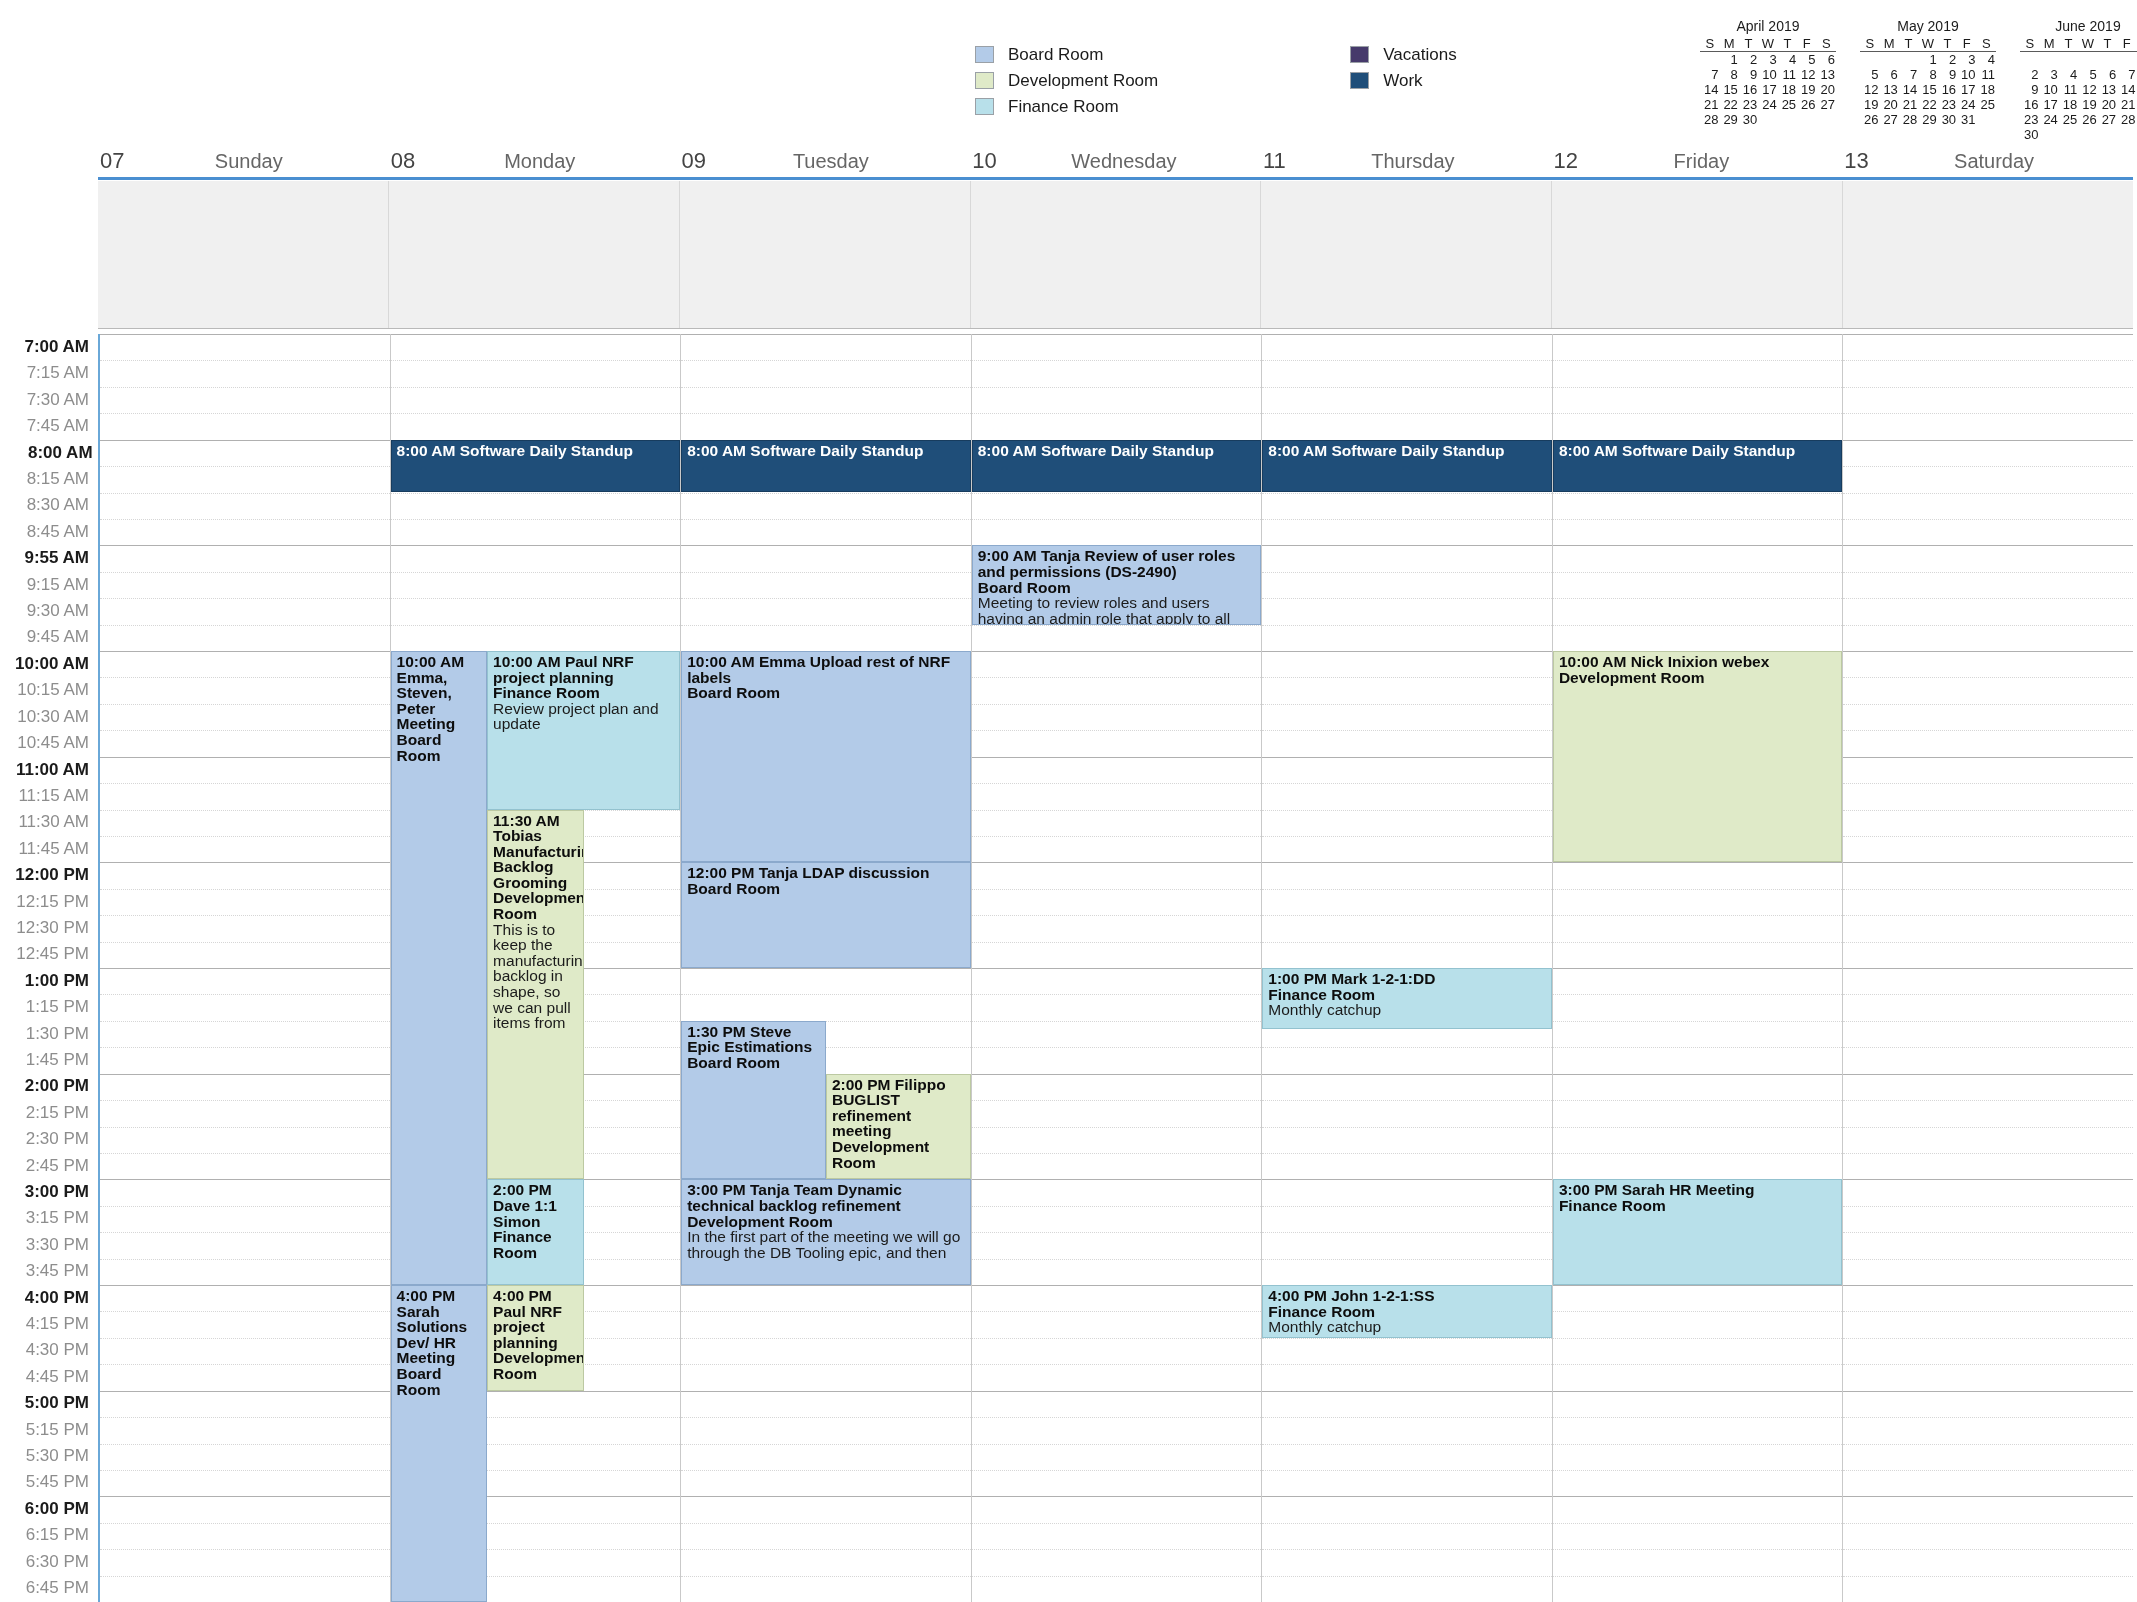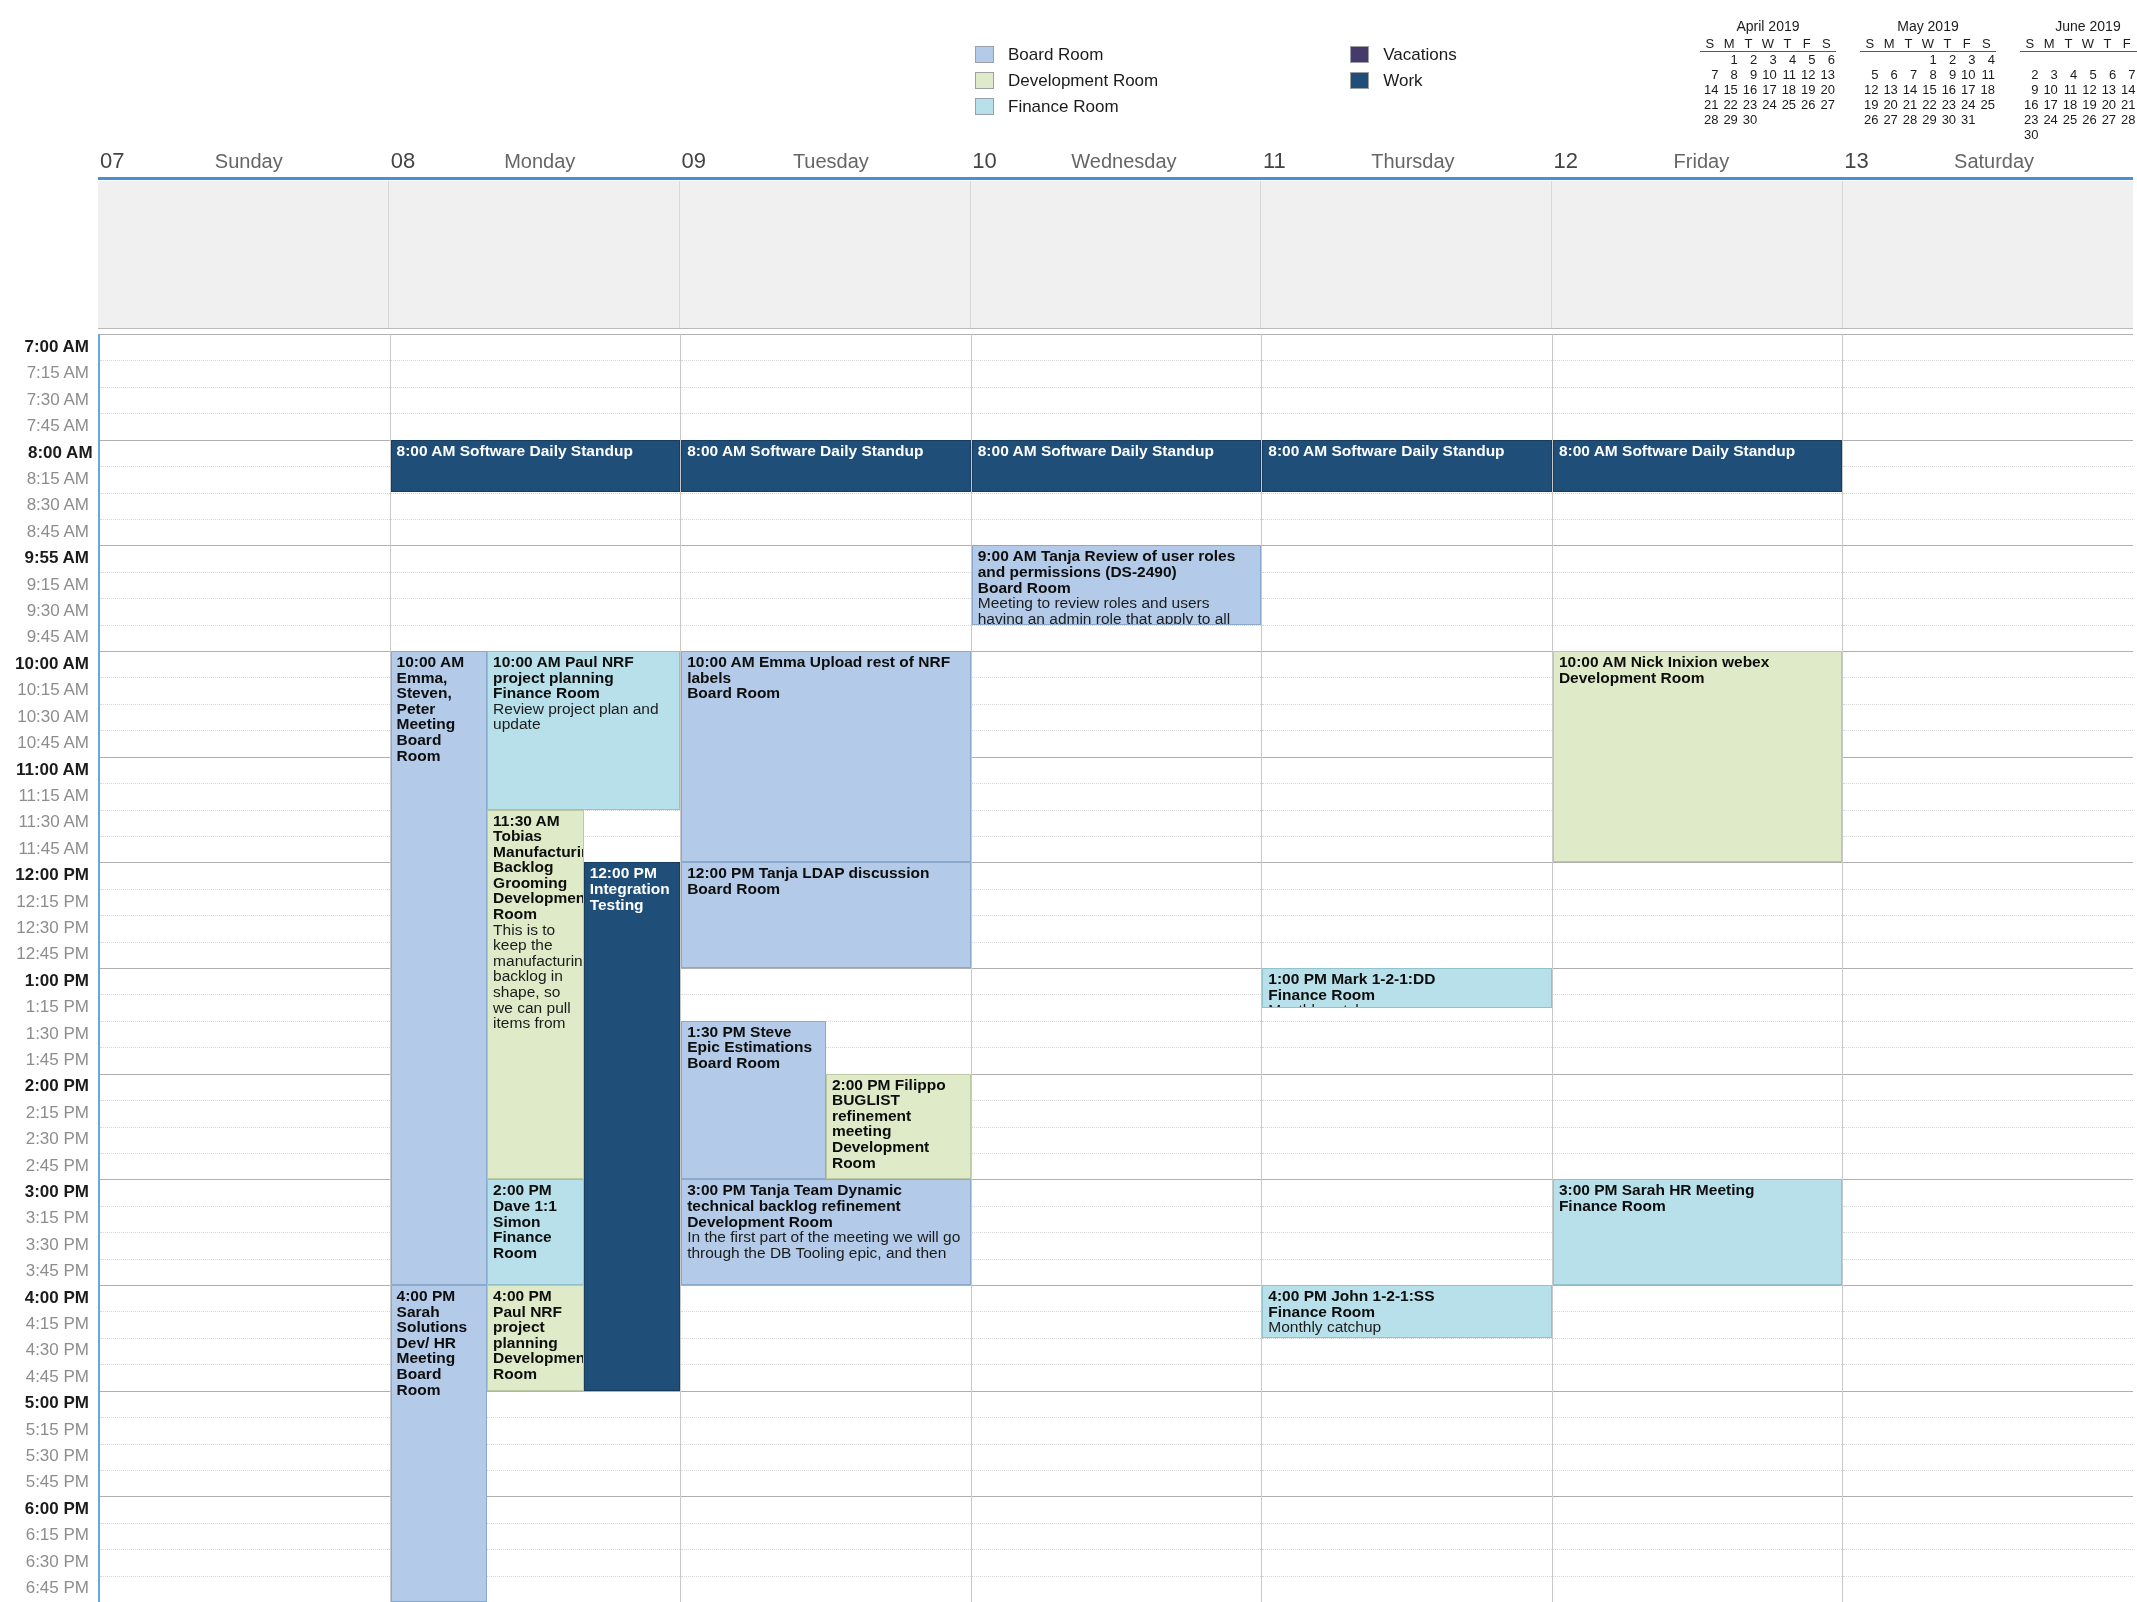--- a/index.html
+++ b/index.html
@@ -628,23 +628,20 @@
           <div class="event fin" style="left: 33.3333%; width: 66.6667%; top: 317px; height: 158.5px; z-index: 11;">
             <div class="etitle">10:00 AM Paul NRF project planning</div>
             <div class="eroom">Finance Room</div>
             <div class="edesc">Review project plan and update</div>
           </div>
           <div class="event dev" style="left: 33.3333%; width: 33.3333%; top: 475.5px; height: 369.833px; z-index: 11;">
             <div class="etitle">11:30 AM Tobias Manufacturing Backlog Grooming</div>
             <div class="eroom">Development Room</div>
             <div class="edesc">This is to keep the manufacturing backlog in shape, so we can pull items from</div>
           </div>
-          <div class="event work" style="left: 66.6667%; width: 33.3333%; top: 528.333px; height: 528.333px; z-index: 12;">
-            <div class="etitle">12:00 PM Integration Testing</div>
-          </div>
           <div class="event fin" style="left: 33.3333%; width: 33.3333%; top: 845.333px; height: 105.667px; z-index: 11;">
             <div class="etitle">2:00 PM Dave 1:1 Simon</div>
             <div class="eroom">Finance Room</div>
           </div>
           <div class="event board" style="left: 0%; width: 33.3333%; top: 951px; height: 317px; z-index: 10;">
             <div class="etitle">4:00 PM Sarah Solutions Dev/ HR Meeting</div>
             <div class="eroom">Board Room</div>
           </div>
           <div class="event dev" style="left: 33.3333%; width: 33.3333%; top: 951px; height: 105.667px; z-index: 11;">
             <div class="etitle">4:00 PM Paul NRF project planning</div>
@@ -828,21 +825,21 @@
           <div class="rowline" style="top: 1083.08px;"></div>
           <div class="rowline" style="top: 1109.5px;"></div>
           <div class="rowline" style="top: 1135.92px;"></div>
           <div class="rowline hour" style="top: 1162.33px;"></div>
           <div class="rowline" style="top: 1188.75px;"></div>
           <div class="rowline" style="top: 1215.17px;"></div>
           <div class="rowline" style="top: 1241.58px;"></div>
           <div class="event work" style="left: 0%; width: 100%; top: 105.667px; height: 52.8333px; z-index: 10;">
             <div class="etitle">8:00 AM Software Daily Standup</div>
           </div>
-          <div class="event fin" style="left: 0%; width: 100%; top: 634px; height: 40px; z-index: 10;">
+          <div class="event fin" style="left: 0%; width: 100%; top: 634px; height: 61px; z-index: 10;">
             <div class="etitle">1:00 PM Mark 1-2-1:DD</div>
             <div class="eroom">Finance Room</div>
             <div class="edesc">Monthly catchup</div>
           </div>
           <div class="event fin" style="left: 0%; width: 100%; top: 951px; height: 52.8333px; z-index: 10;">
             <div class="etitle">4:00 PM John 1-2-1:SS</div>
             <div class="eroom">Finance Room</div>
             <div class="edesc">Monthly catchup</div>
           </div>
         </div>

